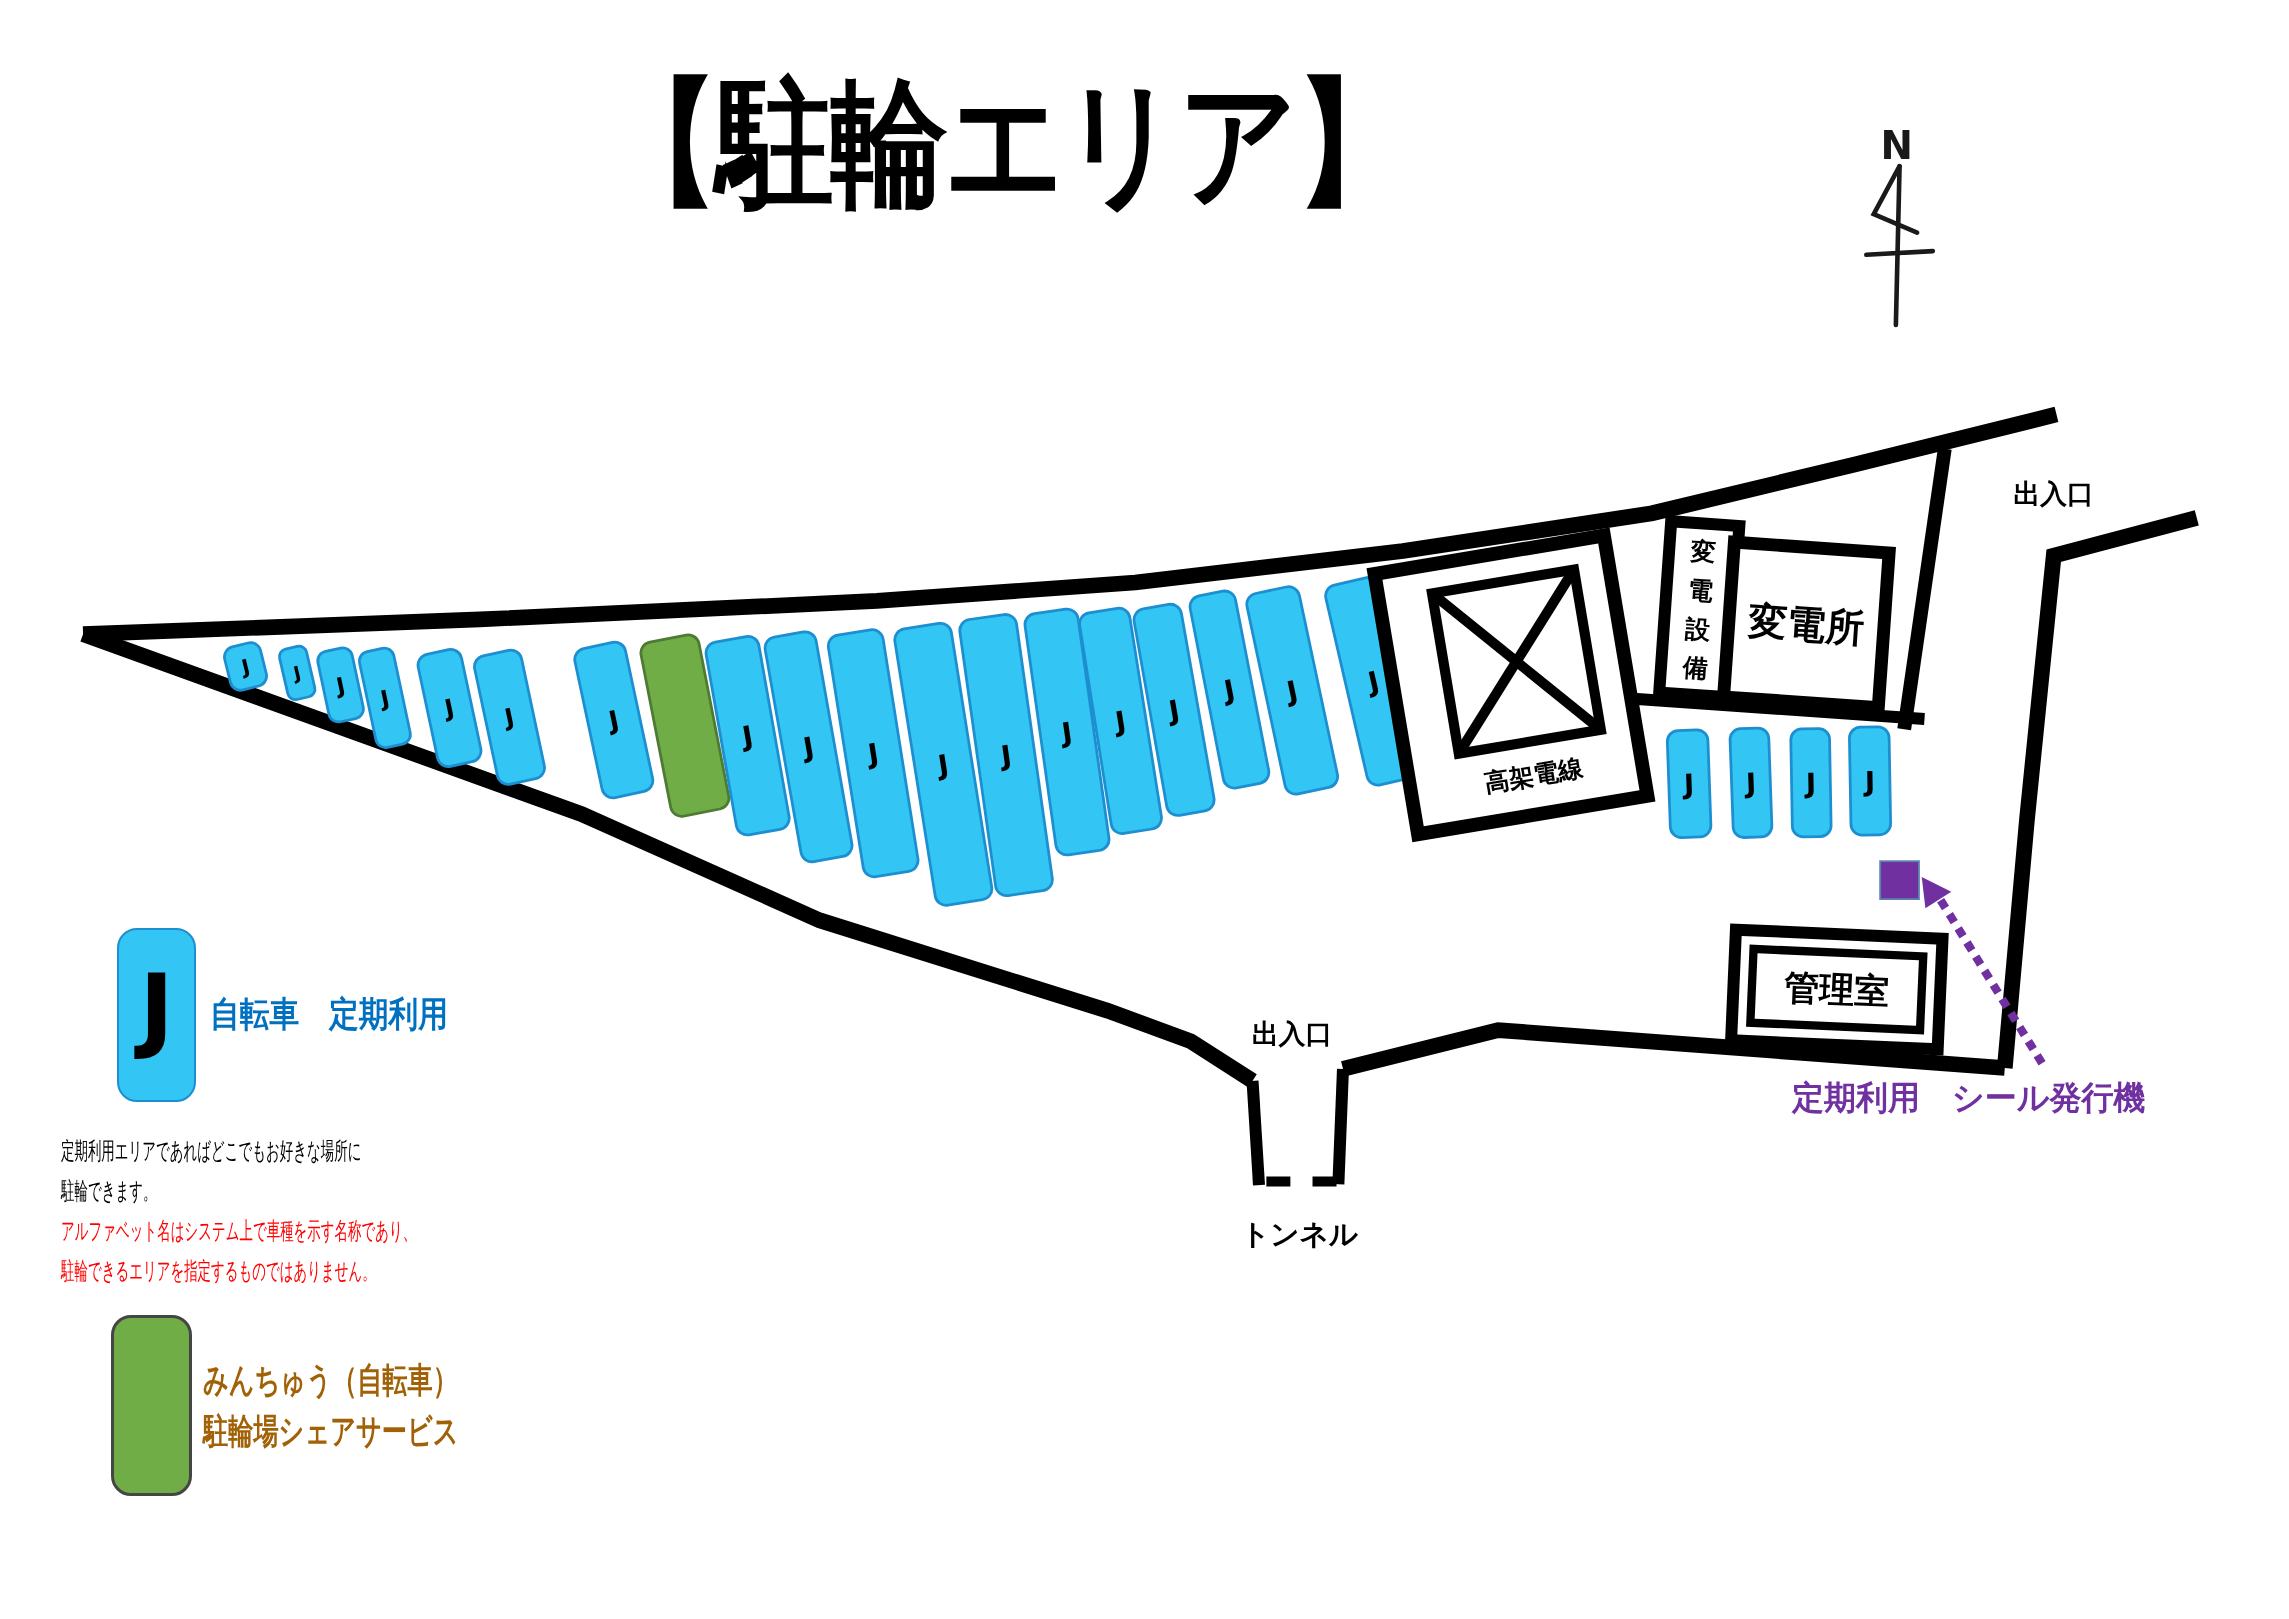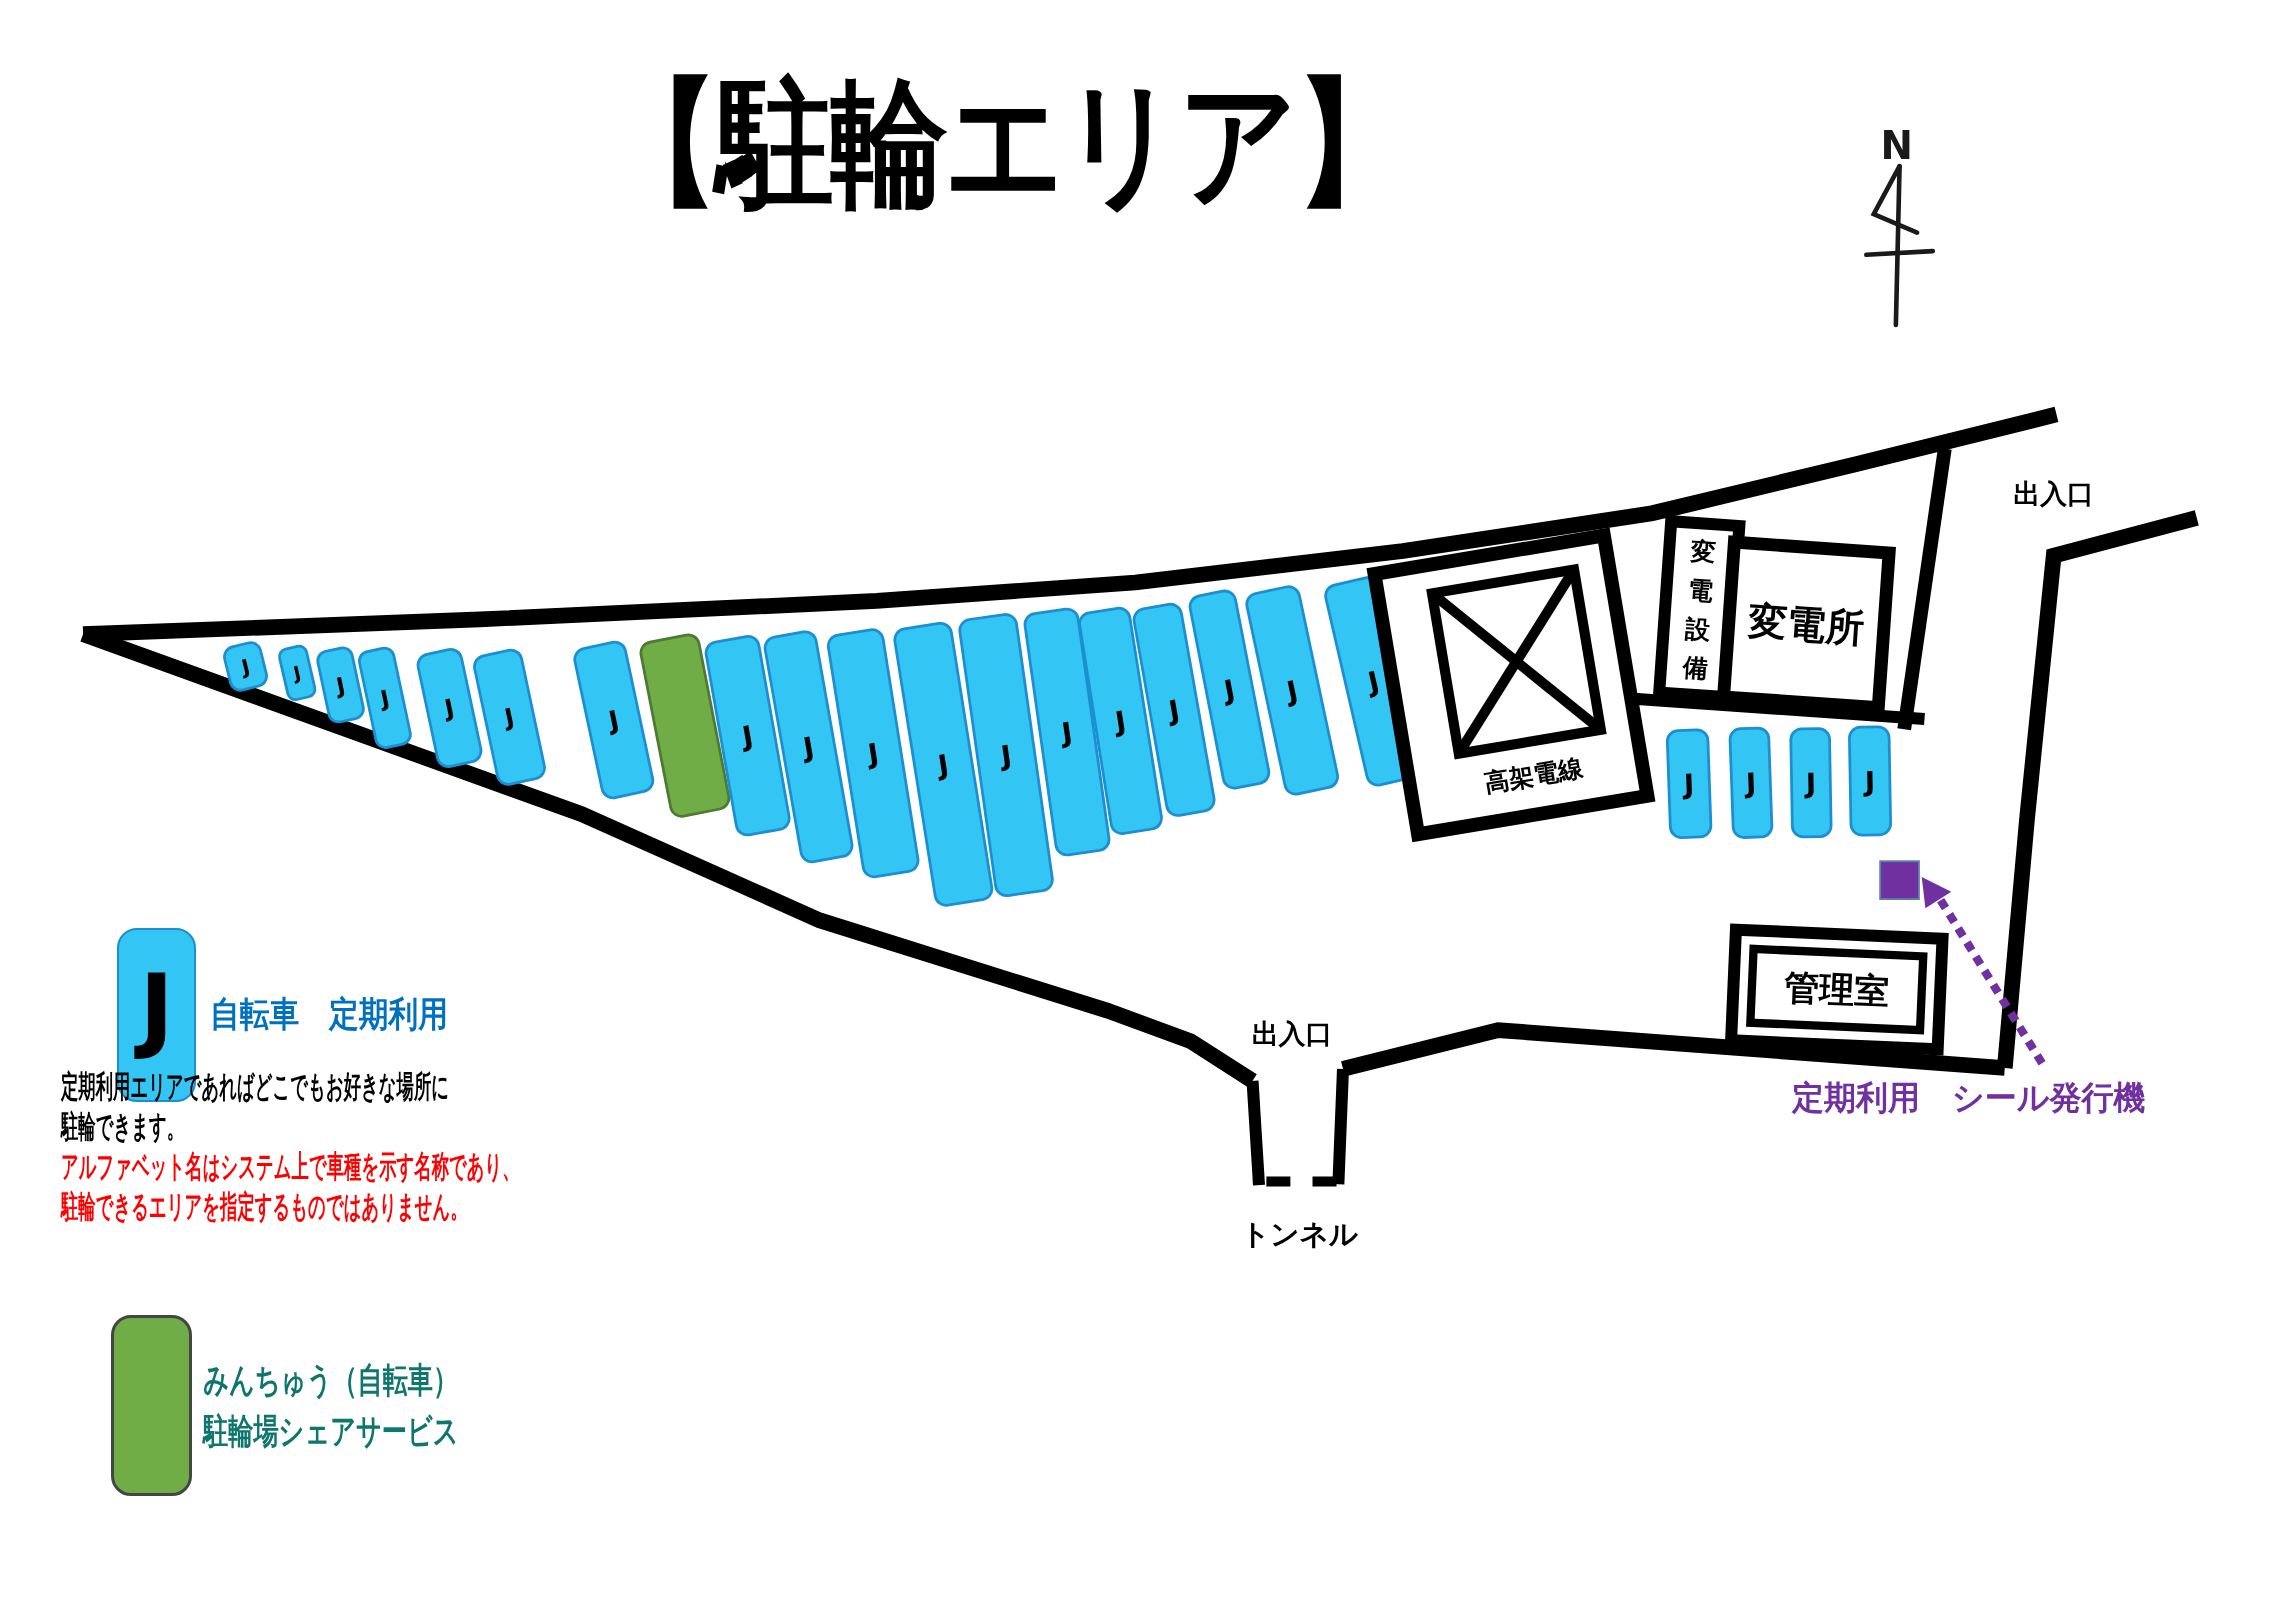--- a/index.html
+++ b/index.html
@@ -17,29 +17,29 @@
   #legend-j-box{
     left:117px;top:928px;width:79px;height:174px;border-radius:20px;
     background:#33C5F3;border:2.8px solid #1D8FD0;box-sizing:border-box;
     display:flex;align-items:center;justify-content:center;padding-bottom:13px;
   }
   #legend-j-symbol{font-size:92px;font-weight:bold;color:#000;line-height:1;}
   #legend-j-title{
     left:210px;top:991px;font-size:35px;font-weight:bold;color:#0070C0;
     transform:scaleX(0.85);transform-origin:0 0;white-space:nowrap;
   }
-  #legend-desc{left:61px;top:1066px;font-size:31px;font-weight:bold;line-height:40px;color:#000;}
+  #legend-desc{left:61px;top:1131px;font-size:24px;font-weight:normal;line-height:40px;color:#000;}
   #legend-desc .tline{transform:scaleX(0.56);transform-origin:0 50%;white-space:nowrap;}
   #legend-desc .warn{color:#FF0000;}
   #legend-share-box{
     left:111px;top:1315px;width:81px;height:181px;border-radius:20px;
     background:#70AD47;border:3.7px solid #454545;box-sizing:border-box;
   }
   #legend-share-text{
-    left:203px;top:1355px;font-size:35px;font-weight:bold;color:#0f766e;line-height:51px;text-align:center;
+    left:203px;top:1355px;font-size:35px;font-weight:bold;color:#a16207;line-height:51px;
   }
   #legend-share-text .tline{transform:scaleX(0.72);transform-origin:0 50%;white-space:nowrap;}
   #sticker-caption{
     left:1792px;top:1076px;font-size:33px;font-weight:bold;color:#7030A0;white-space:nowrap;
     transform:scaleX(0.97);transform-origin:0 0;
   }
   svg text{font-family:"DejaVu Sans","Liberation Sans",sans-serif;}
 </style>
 </head>
 <body>

